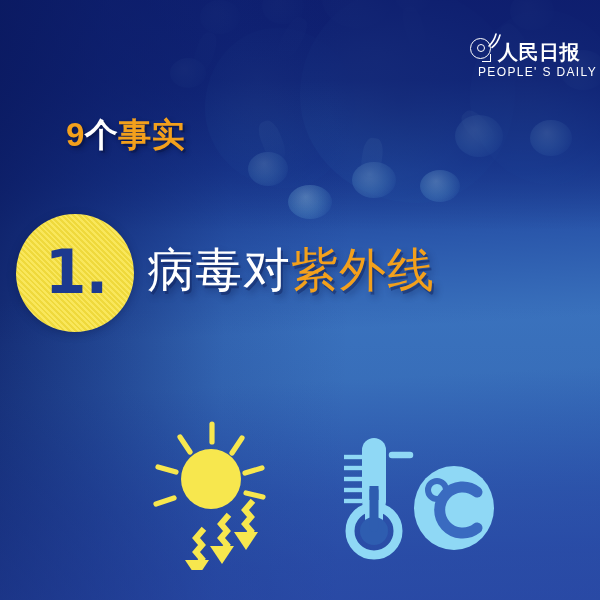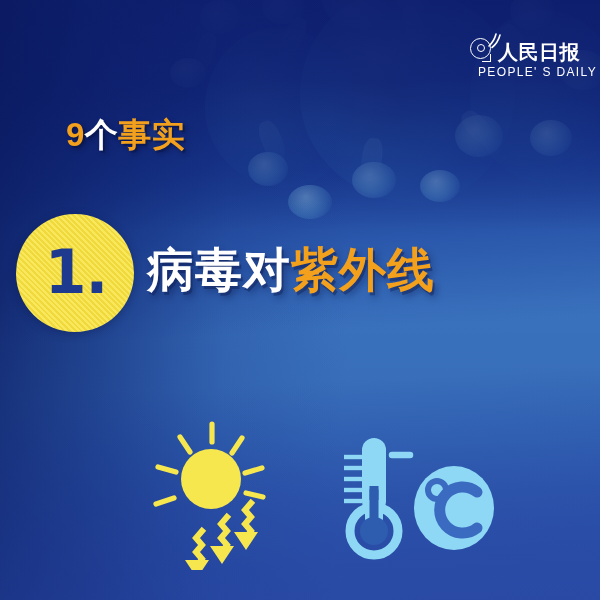--- a/index.html
+++ b/index.html
@@ -226,21 +226,21 @@
   }
 
   
   .fact {
     position: absolute;
     left: 147px; top: 240px;
     z-index: 30;
   }
   .fact-line {
     font-size: 47px;
-    font-weight: 700;
+    font-weight: 400;
     line-height: 1.26;
     letter-spacing: 1px;
     white-space: nowrap;
     text-shadow:
       2px 3px 0 rgba(12,26,80,0.40),
       4px 5px 7px rgba(6,16,60,0.38);
   }
   .fact-line.l2 { margin-left: -10px; }
 
   

